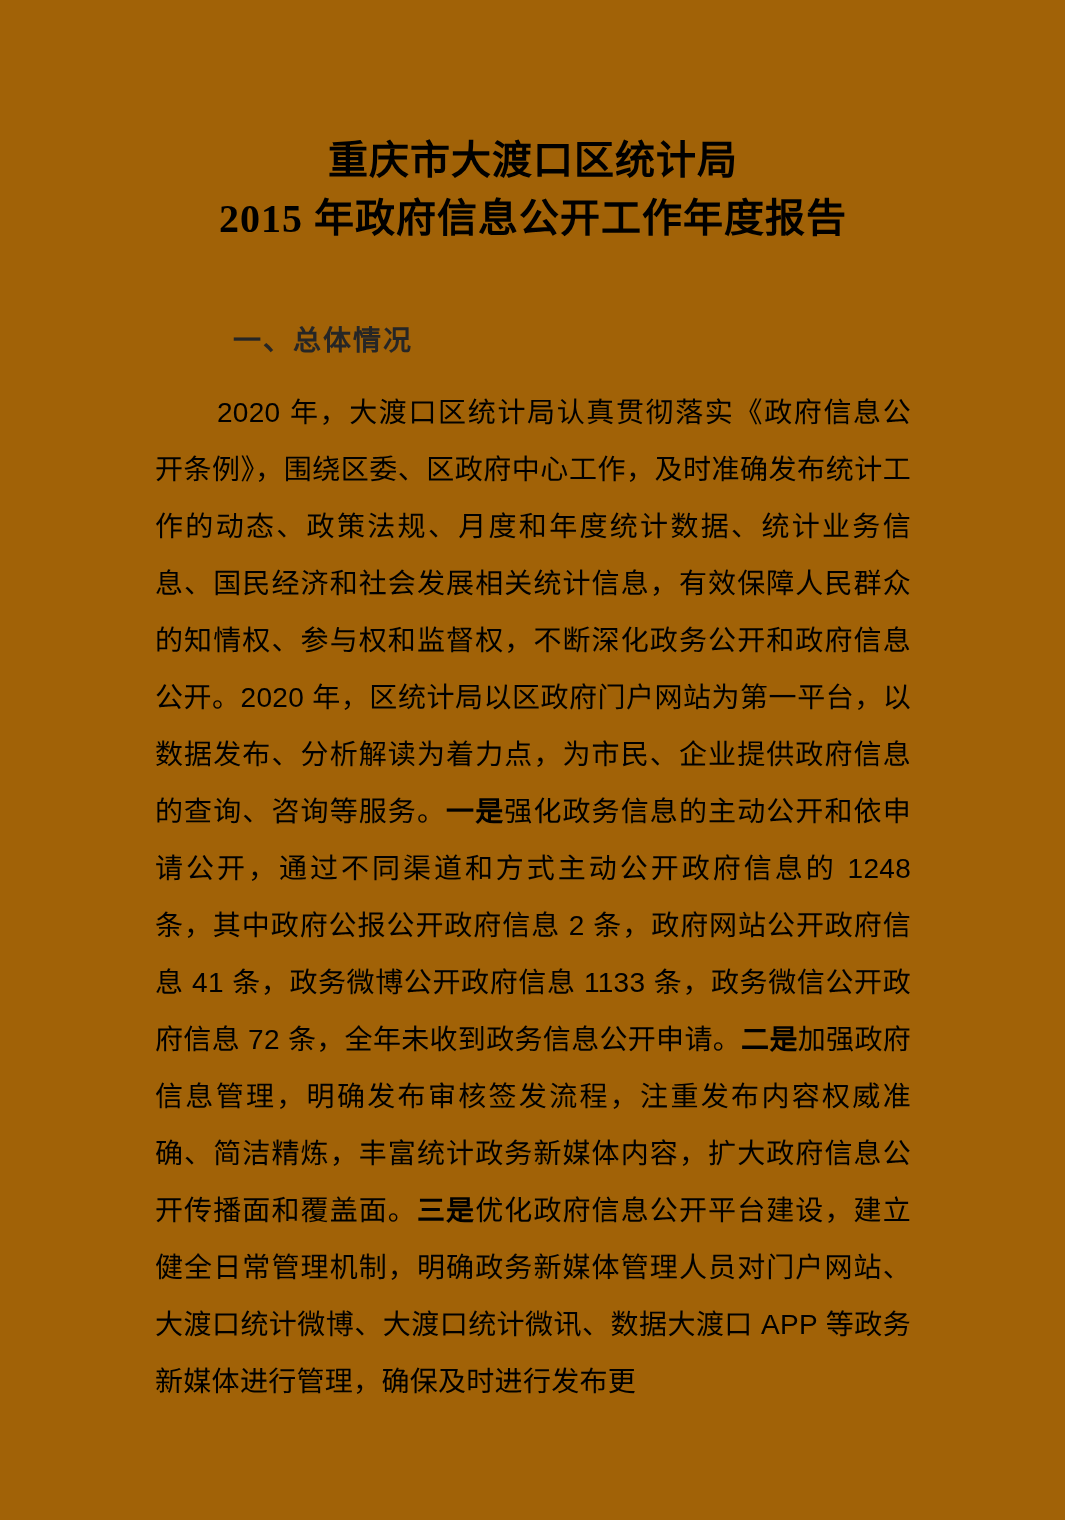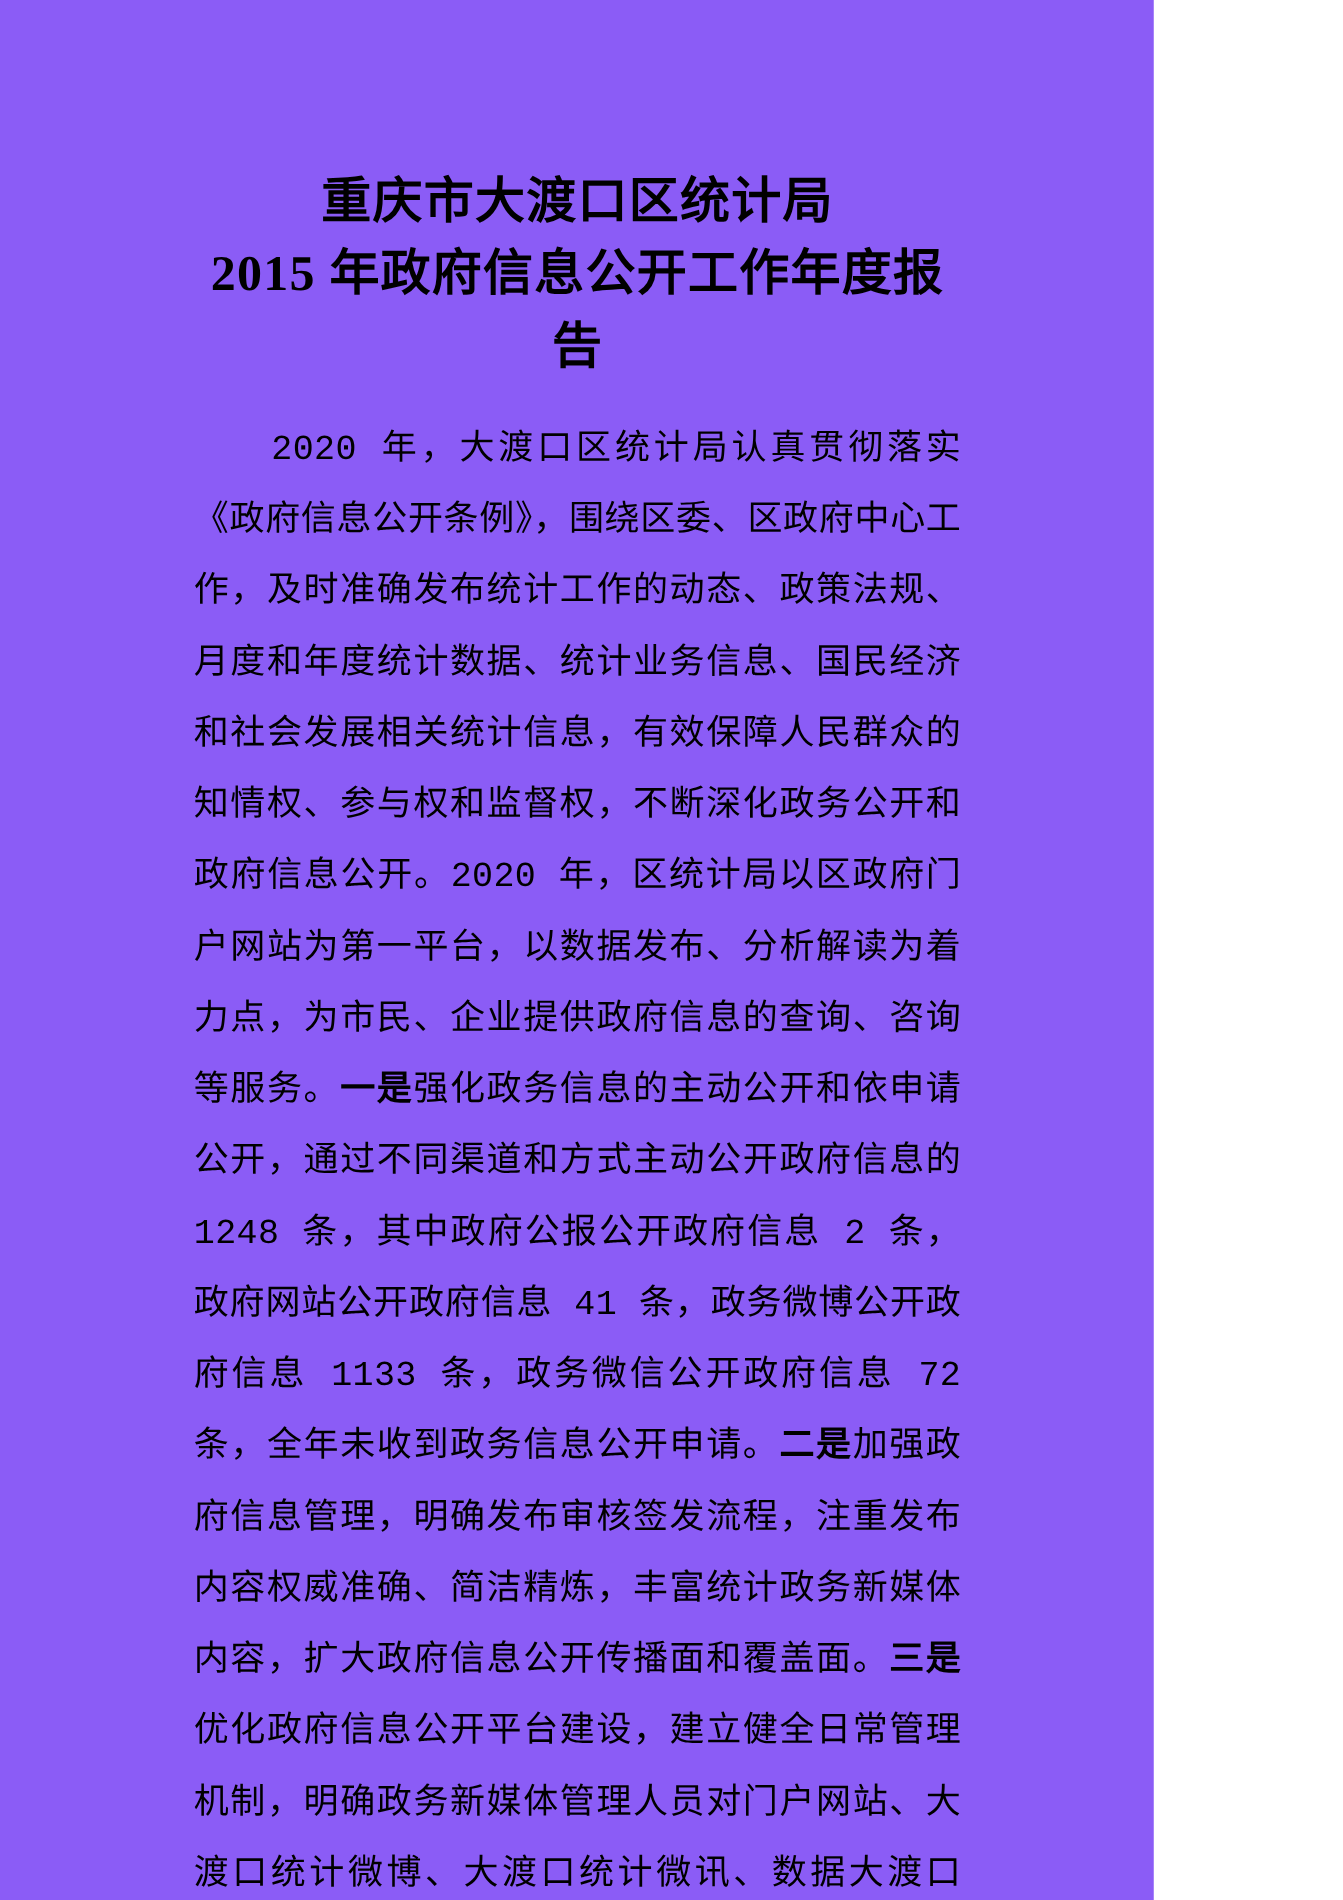--- a/index.html
+++ b/index.html
@@ -2,23 +2,23 @@
 <html lang="zh-CN"><head>
 <meta charset="utf-8">
 <style>
   html, body {
     margin: 0;
     padding: 0;
     background: #ffffff;
   }
   .page {
     position: relative;
-    width: 923px;
+    width: 1065px;
     height: 1520px;
-    background: #8b5cf6;
+    background: #a16207;
     overflow: hidden;
     box-sizing: border-box;
     padding: 132px 154px 0 155px;
     color: #000000;
   }
   .doc-title {
     text-align: center;
     font-family: "Liberation Serif", "DejaVu Serif", serif;
     font-weight: bold;
     font-size: 40px;
@@ -31,21 +31,21 @@
     font-family: "Liberation Sans", "DejaVu Sans", sans-serif;
     font-weight: bold;
     font-size: 28px;
     line-height: 34px;
     color: #262626;
     text-indent: 78px;
     letter-spacing: 2px;
   }
   .body-paragraph {
     margin: 26px 0 0 0;
-    font-family: Liberation Mono, monospace;
+    font-family: Liberation Sans, sans-serif;
     font-size: 28px;
     line-height: 57px;
     color: #000000;
     text-align: justify;
     text-indent: 62px;
     letter-spacing: 0.3px;
   }
   .body-paragraph b.run-bold {
     font-weight: bold;
   }
@@ -53,16 +53,17 @@
 </head>
 <body>
 
 <div class="page">
 
   <div class="doc-title">
     <div>重庆市大渡口区统计局</div>
     <div>2015 年政府信息公开工作年度报告</div>
   </div>
 
+  <h2 class="section-heading">一、总体情况</h2>
 
   <p class="body-paragraph"><span>2020 年，大渡口区统计局认真贯彻落实《政府信息公开条例》，围绕区委、区政府中心工作，及时准确发布统计工作的动态、政策法规、月度和年度统计数据、统计业务信息、国民经济和社会发展相关统计信息，有效保障人民群众的知情权、参与权和监督权，不断深化政务公开和政府信息公开。2020 年，区统计局以区政府门户网站为第一平台，以数据发布、分析解读为着力点，为市民、企业提供政府信息的查询、咨询等服务。</span><b class="run-bold">一是</b><span>强化政务信息的主动公开和依申请公开，通过不同渠道和方式主动公开政府信息的 1248 条，其中政府公报公开政府信息 2 条，政府网站公开政府信息 41 条，政务微博公开政府信息 1133 条，政务微信公开政府信息 72 条，全年未收到政务信息公开申请。</span><b class="run-bold">二是</b><span>加强政府信息管理，明确发布审核签发流程，注重发布内容权威准确、简洁精炼，丰富统计政务新媒体内容，扩大政府信息公开传播面和覆盖面。</span><b class="run-bold">三是</b><span>优化政府信息公开平台建设，建立健全日常管理机制，明确政务新媒体管理人员对门户网站、大渡口统计微博、大渡口统计微讯、数据大渡口 APP 等政务新媒体进行管理，确保及时进行发布更</span></p>
 
 </div>
 
 </body></html>

